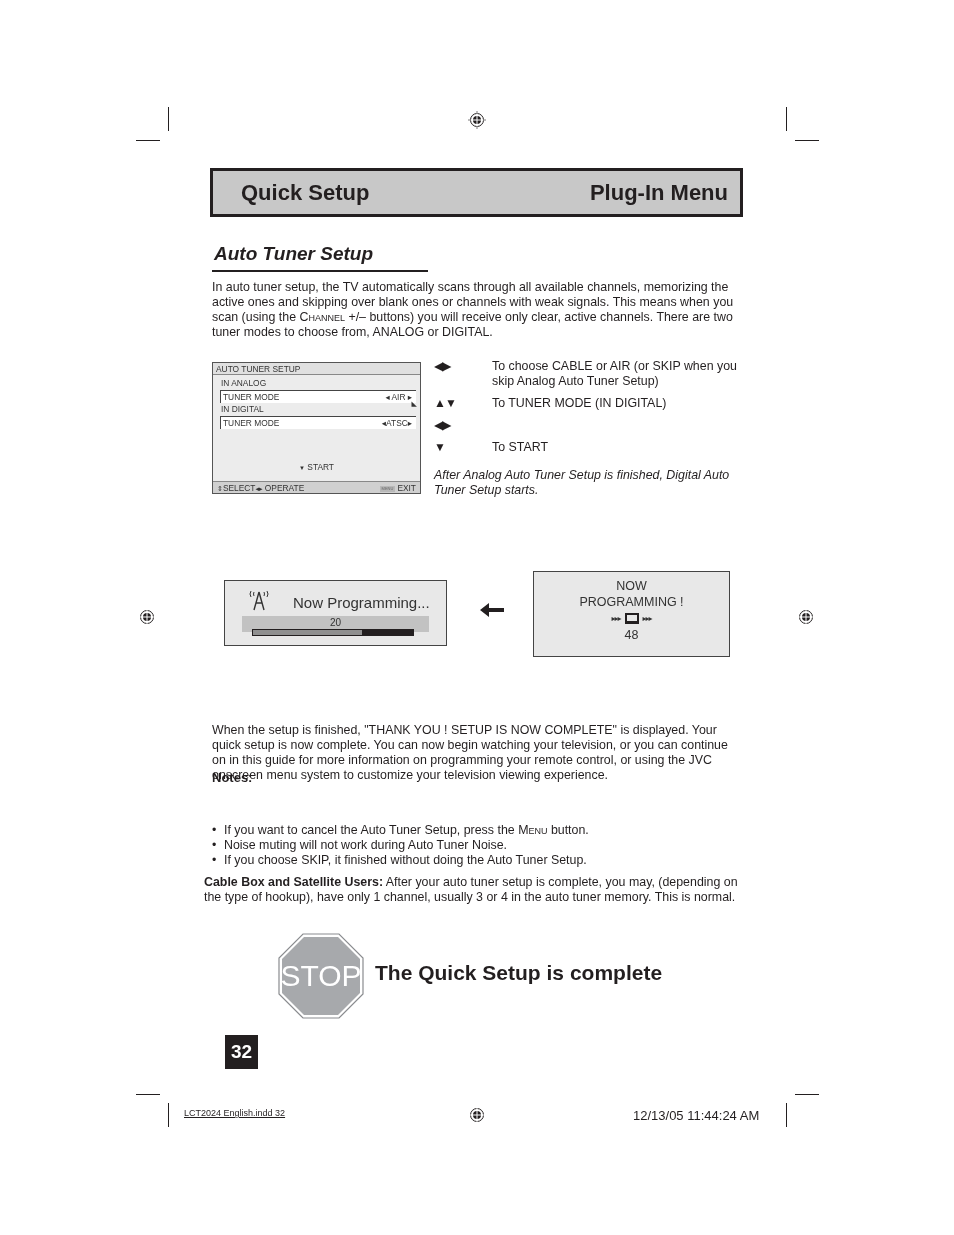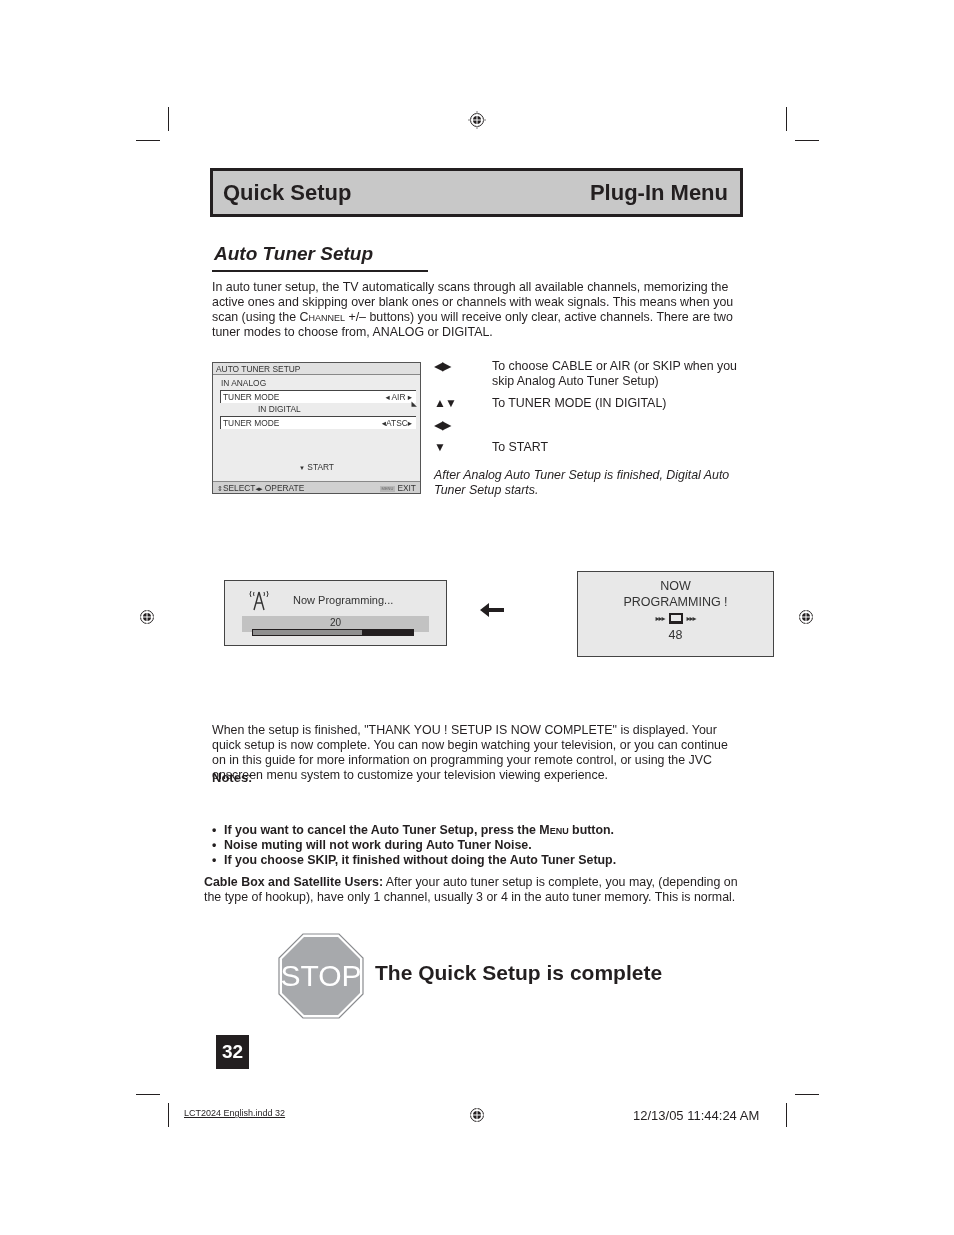--- a/index.html
+++ b/index.html
@@ -11,21 +11,21 @@
   .crop-h { position: absolute; height: 1px; background: #231f20; }
 
   
   .reg { position: absolute; width: 18px; height: 18px; }
 
   
   .header-bar {
     position: absolute; left: 210px; top: 168px; width: 533px; height: 49px;
     background: #c8c8c8; border: 3px solid #231f20;
     display: flex; align-items: center; justify-content: space-between;
-    padding: 0 12px 0 10px;
+    padding: 0 12px 0 28px;
   }
   .header-bar span { font-weight: bold; font-size: 22px; color: #231f20; }
 
   .section-title {
     position: absolute; left: 214px; top: 243px; font-size: 19px; font-weight: bold; font-style: italic;
   }
   .section-rule { position: absolute; left: 212px; top: 270px; width: 216px; height: 2px; background: #231f20; }
 
   .para { position: absolute; font-size: 12.4px; line-height: 15px; color: #231f20; }
   .sc { font-variant: small-caps; }
@@ -41,42 +41,42 @@
   .menu-chip { display: inline-block; font-size: 4px; background: #b8b8b8; color: #666; padding: 0 2px; vertical-align: middle; line-height: 6px; margin-right: 2px; }
 
   
   .keys { position: absolute; left: 434px; top: 359px; width: 310px; font-size: 12.4px; line-height: 15px; }
   .key-row { display: flex; margin-bottom: 7px; }
   .key-glyph { width: 58px; flex: none; font-size: 12px; letter-spacing: -1px; }
   .key-note { font-style: italic; margin-top: 13px; }
 
   
   .prog-box { position: absolute; left: 224px; top: 580px; width: 223px; height: 66px; border: 1px solid #444; background: #e8e8e8; }
-  .prog-box .label { position: absolute; left: 68px; top: 13px; font-size: 11px; color: #333; text-align: right; }
+  .prog-box .label { position: absolute; left: 68px; top: 13px; font-size: 15px; color: #333; text-align: right; }
   .prog-box .ant { position: absolute; left: 20px; top: 8px; width: 28px; height: 22px; }
   .prog-bar-wrap { position: absolute; left: 17px; top: 35px; width: 187px; height: 16px; background: #c2c2c2; }
   .prog-bar-num { position: absolute; left: 0; width: 100%; top: 1px; text-align: center; font-size: 10px; color: #333; }
   .prog-bar { position: absolute; left: 10px; top: 13px; width: 162px; height: 7px; background: #231f20; border: 1px solid #231f20; }
   .prog-bar-fill { position: absolute; left: 0; top: 0; height: 100%; background: #909090; }
 
   .arrow-left { position: absolute; left: 480px; top: 600px; width: 26px; height: 20px; }
 
-  .prog-box2 { position: absolute; left: 533px; top: 571px; width: 197px; height: 86px; border: 1px solid #444; background: #e8e8e8; text-align: center; font-size: 12.5px; color: #333; line-height: 16px; padding-top: 6px; margin-left: 44px; }
+  .prog-box2 { position: absolute; left: 533px; top: 571px; width: 197px; height: 86px; border: 1px solid #444; background: #e8e8e8; text-align: center; font-size: 12.5px; color: #333; line-height: 16px; padding-top: 6px; }
   .prog2-icons { height: 17px; display: flex; justify-content: center; align-items: center; gap: 4px; font-size: 8px; letter-spacing: -1px; }
   .tv-icon { width: 14px; height: 11px; border: 2px solid #231f20; border-bottom-width: 3px; }
 
   .notes-title { position: absolute; left: 212px; top: 770px; font-size: 13px; font-weight: bold; }
   .notes-list { position: absolute; left: 212px; top: 823px; font-size: 12.4px; line-height: 15px; list-style: none; }
-  .notes-list li { padding-left: 12px; position: relative; font-weight: bold; }
+  .notes-list li { padding-left: 12px; position: relative; }
   .notes-list li::before { content: "•"; position: absolute; left: 0; }
 
   .stop-sign { position: absolute; left: 278px; top: 933px; width: 86px; height: 86px; }
   .complete-title { position: absolute; left: 375px; top: 961px; font-size: 21px; font-weight: bold; }
 
-  .page-num { position: absolute; left: 216px; top: 1035px; width: 33px; height: 34px; background: #231f20; color: #fff; font-weight: bold; font-size: 19px; line-height: 34px; text-align: center; }
+  .page-num { position: absolute; left: 225px; top: 1035px; width: 33px; height: 34px; background: #231f20; color: #fff; font-weight: bold; font-size: 19px; line-height: 34px; text-align: center; }
 
   .footer-left { position: absolute; left: 184px; top: 1108px; font-size: 9px; text-decoration: underline; }
   .footer-right { position: absolute; left: 633px; top: 1108px; font-size: 13px; }
 </style>
 </head>
 <body>
 
 <div class="crop-v" style="left:168px; top:107px; height:24px;"></div>
 <div class="crop-h" style="left:136px; top:140px; width:24px;"></div>
 <div class="crop-v" style="left:786px; top:107px; height:24px;"></div>
@@ -129,21 +129,21 @@
 
 <div class="osd">
   <div class="osd-title">AUTO TUNER SETUP</div>
   <div class="osd-body">
     <div class="osd-row" style="top:2px;">IN ANALOG</div>
     <div class="osd-sel" style="top:15px;">
       <span>TUNER MODE</span>
       <span class="val">◂ <span>AIR</span> ▸</span>
     </div>
     <div style="position:absolute; right:3px; top:25px; font-size:7px;">◣</div>
-    <div class="osd-row" style="top:28px;margin-left:37px;">IN DIGITAL</div>
+    <div class="osd-row" style="top:28px;">IN DIGITAL</div>
     <div class="osd-sel" style="top:41px;">
       <span>TUNER MODE</span>
       <span class="val">◂<span>ATSC</span>▸</span>
     </div>
     <div style="position:absolute; left:0; width:100%; top:87px; text-align:center;">
       <span style="font-size:6px;">▼</span>
       <span>START</span>
     </div>
   </div>
   <div class="osd-footer">

